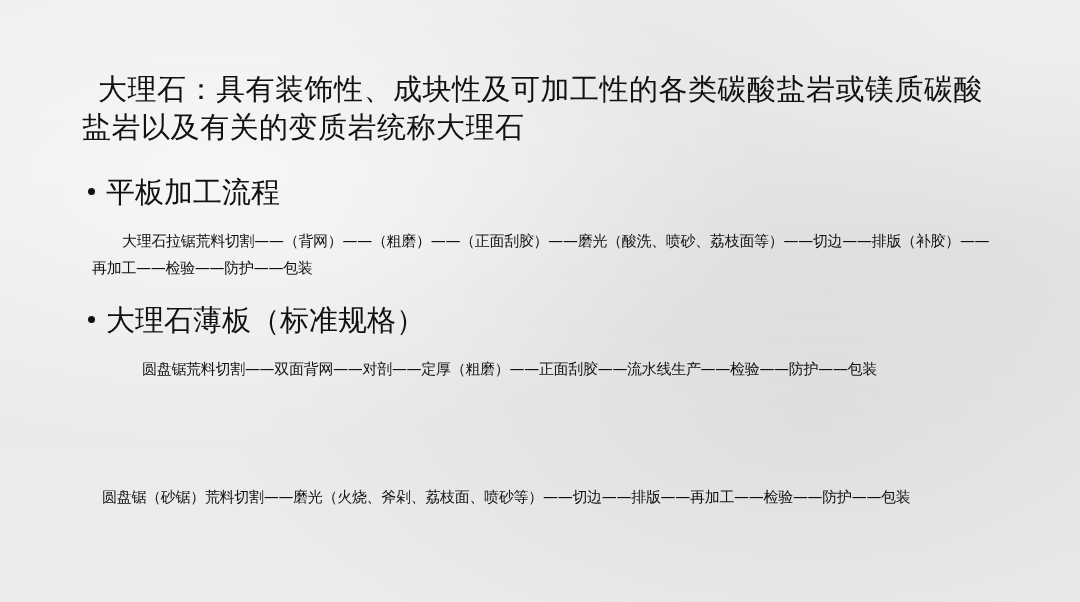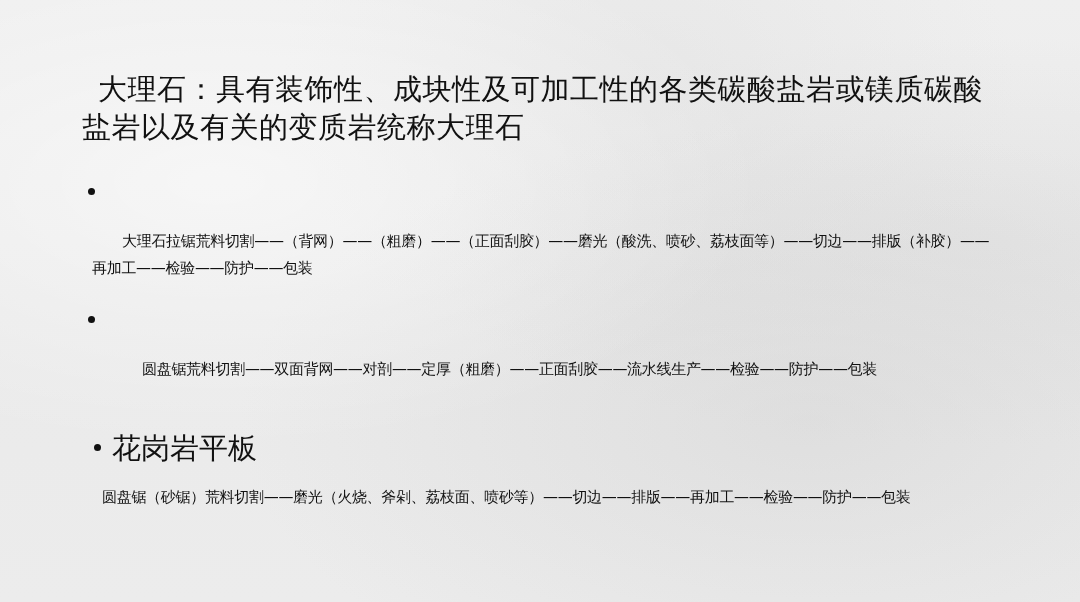--- a/index.html
+++ b/index.html
@@ -75,27 +75,24 @@
     #b3 { left: 102px; top: 484px; width: 860px; }
   </style>
 </head>
 <body>
 
 <div class="slide">
 
   <div class="title"><span class="indent"></span><span>大理石：具有装饰性、成块性及可加工性的各类碳酸盐岩或镁质碳酸盐岩以及有关的变质岩统称大理石</span></div>
 
   <div class="section-heading" id="h1">
-    <span class="bullet"></span>
+    <span class="bullet"></span><span>平板加工流程</span>
   </div>
   <div class="section-body" id="b1">大理石拉锯荒料切割——（背网）——（粗磨）——（正面刮胶）——磨光（酸洗、喷砂、荔枝面等）——切边——排版（补胶）——再加工——检验——防护——包装</div>
 
   <div class="section-heading" id="h2">
-    <span class="bullet"></span>
+    <span class="bullet"></span><span>大理石薄板（标准规格）</span>
   </div>
   <div class="section-body" id="b2">圆盘锯荒料切割——双面背网——对剖——定厚（粗磨）——正面刮胶——流水线生产——检验——防护——包装</div>
 
-  <div class="section-heading" id="h3">
-    <span class="bullet"></span><span>花岗岩平板</span>
-  </div>
   <div class="section-body" id="b3">圆盘锯（砂锯）荒料切割——磨光（火烧、斧剁、荔枝面、喷砂等）——切边——排版——再加工——检验——防护——包装</div>
 
 </div>
 
 </body></html>

